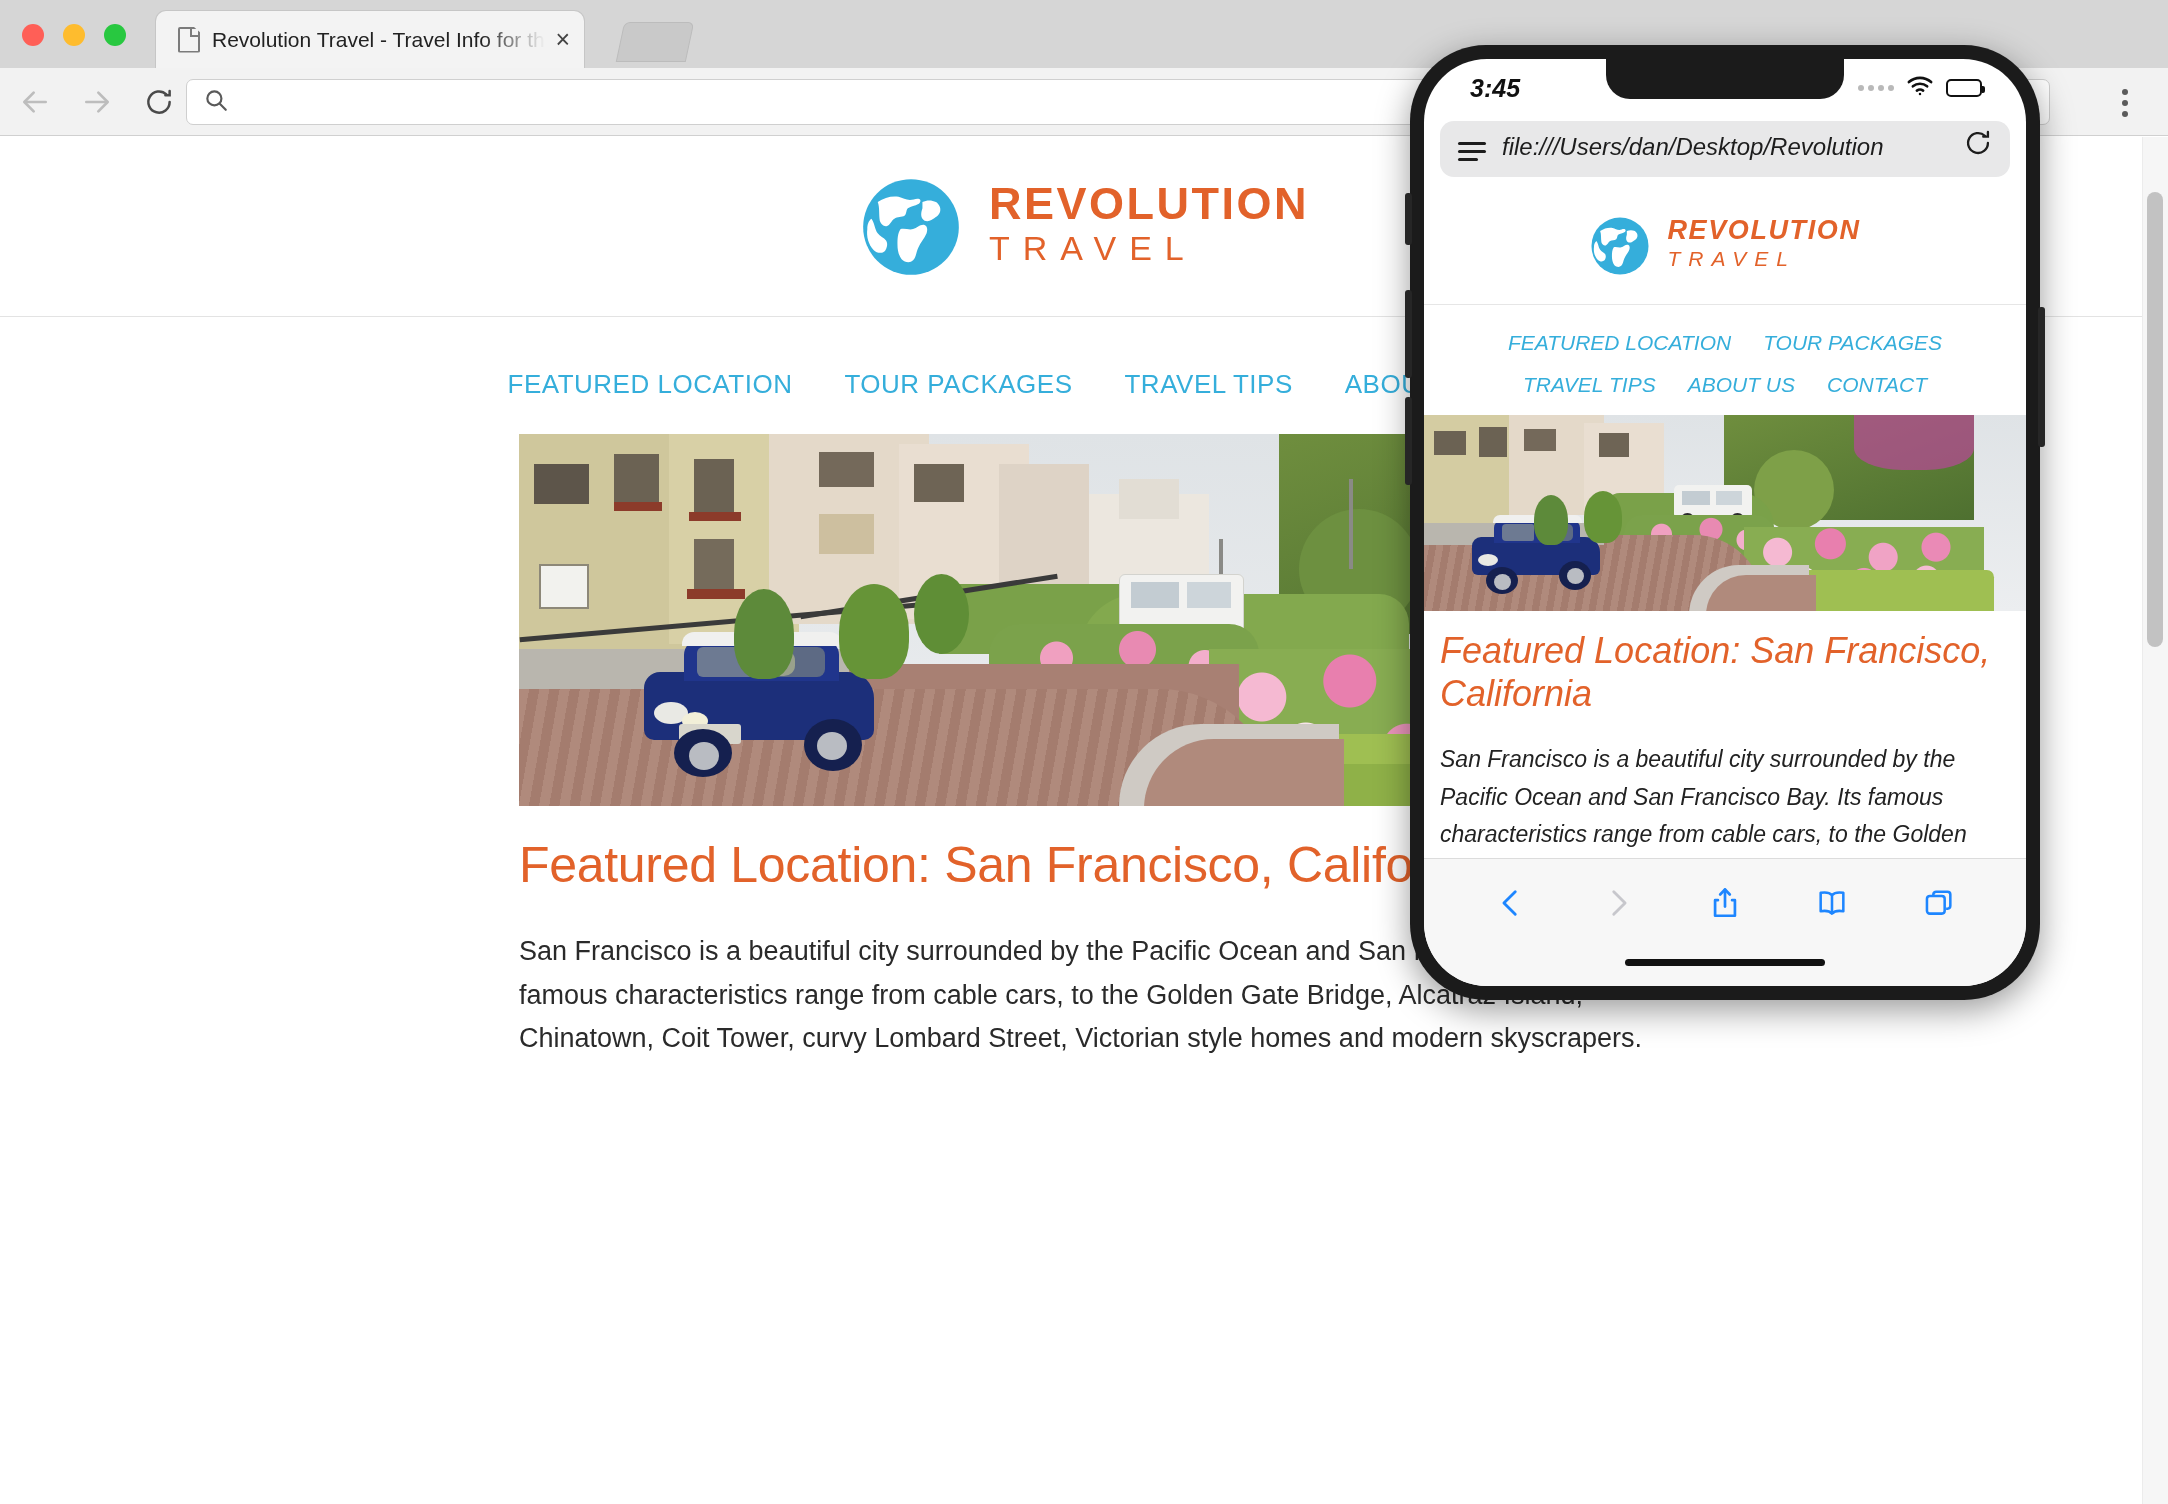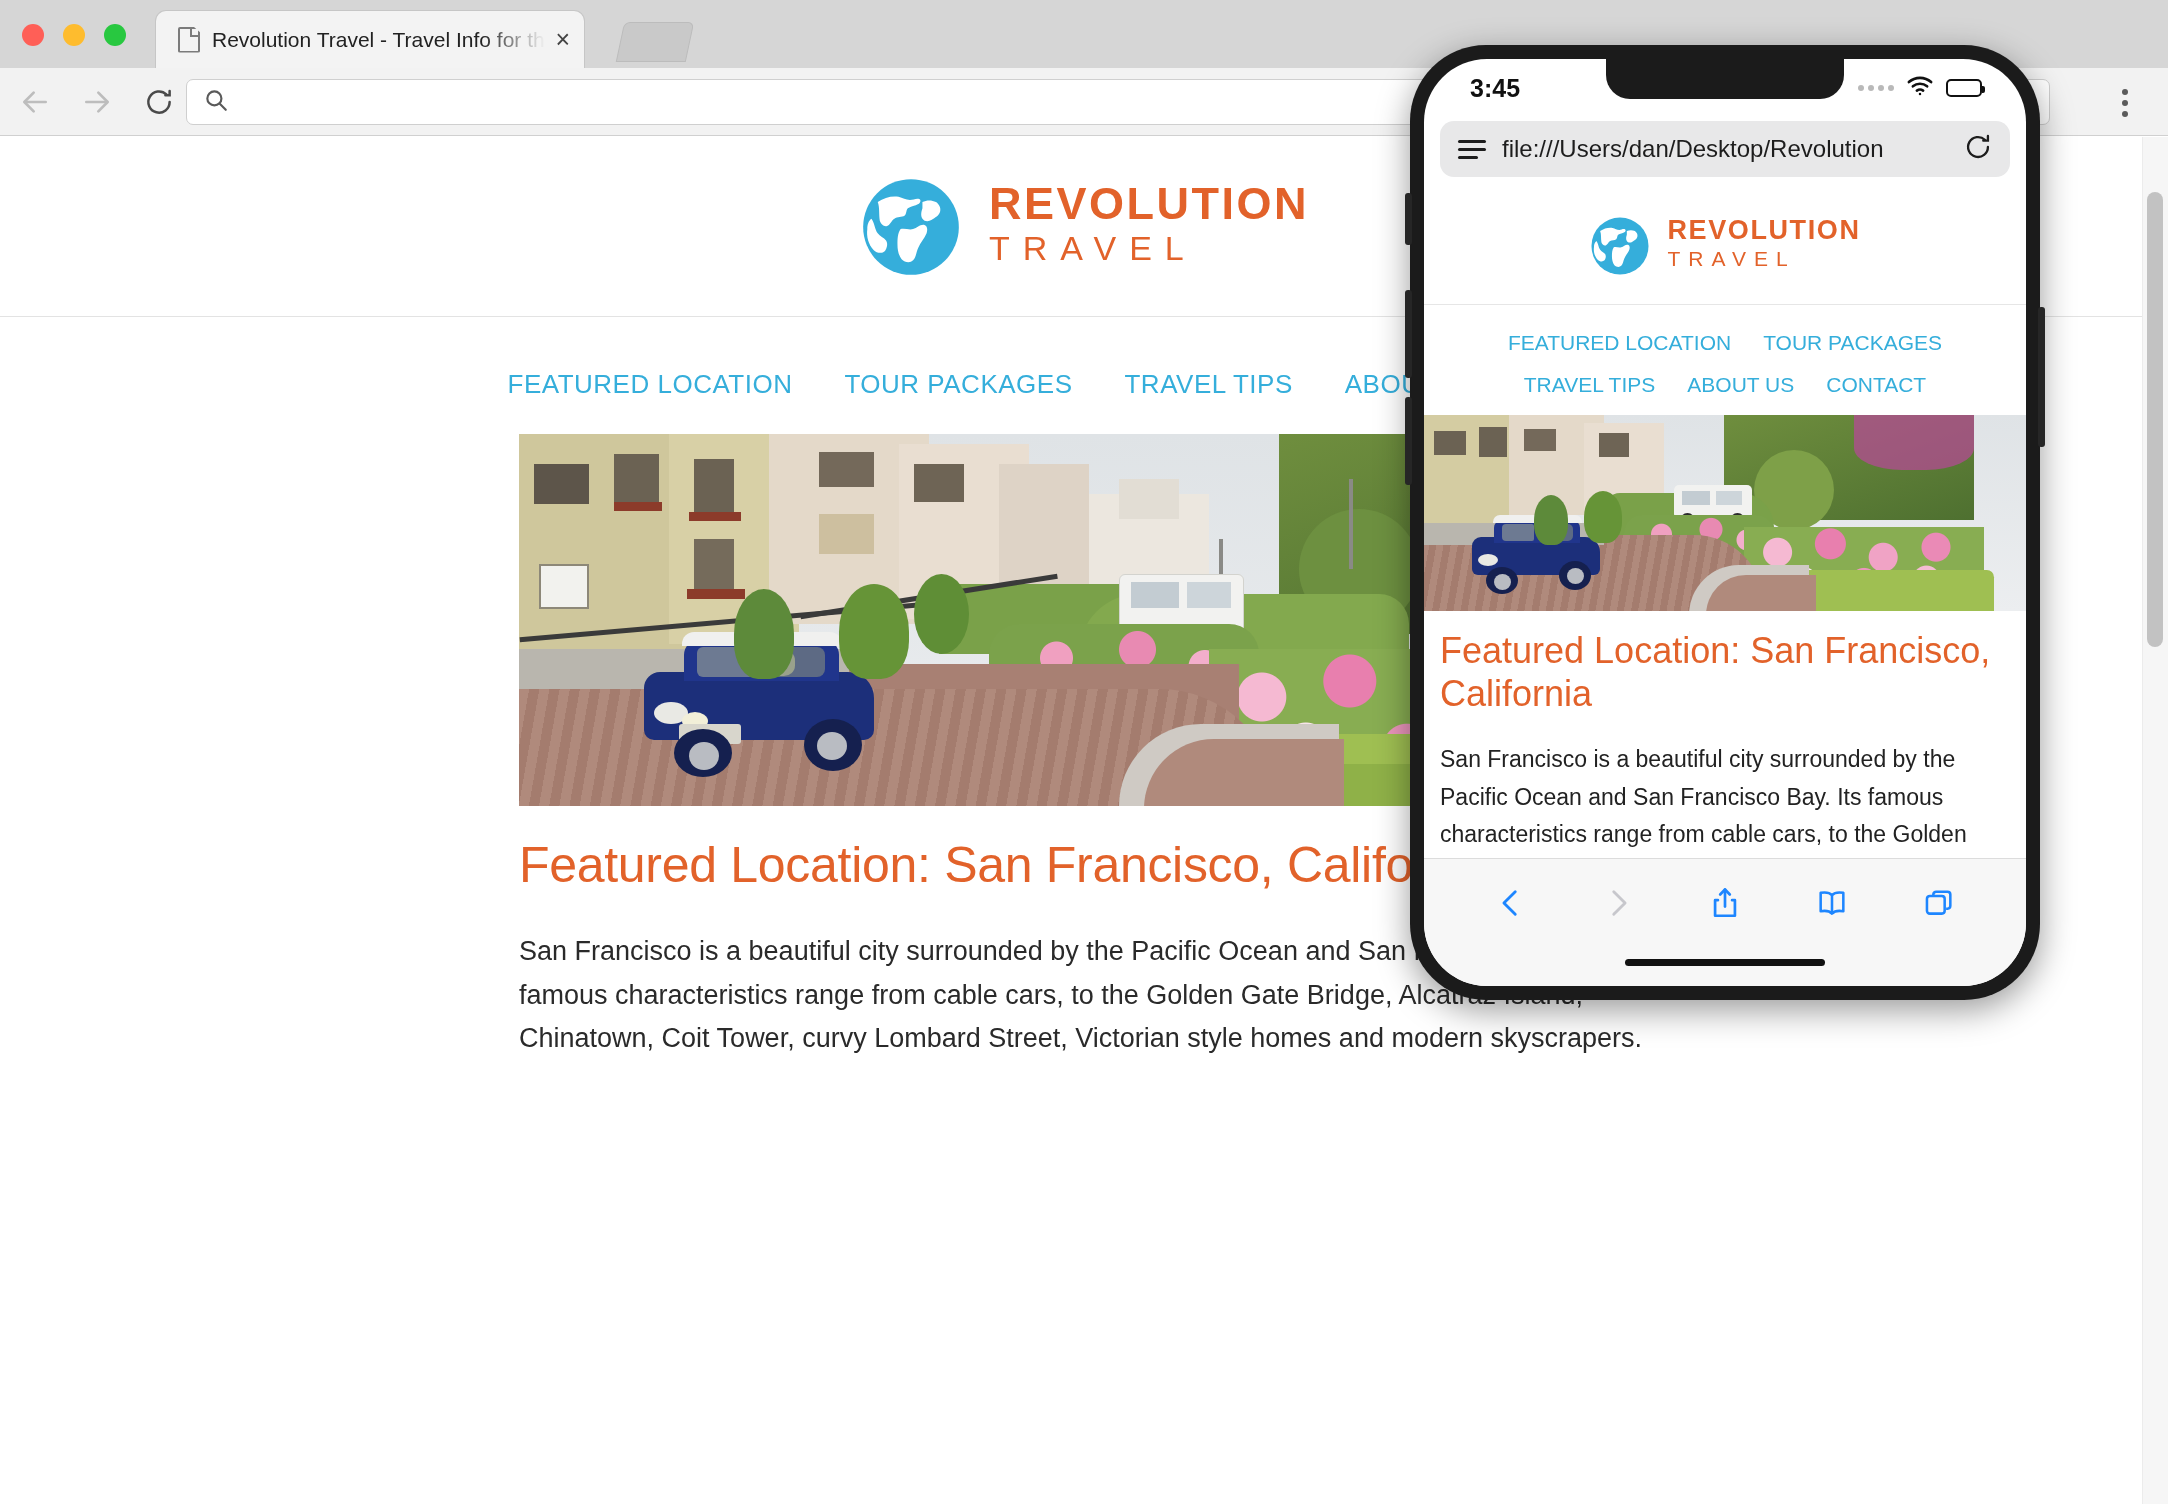--- a/index.html
+++ b/index.html
@@ -72,21 +72,21 @@
   .article { width:1130px; margin:0 auto; padding-top:30px; }
   .article h1 { font-size:50px; color:#e2622a; font-weight:normal; letter-spacing:-.3px;
                 white-space:nowrap; }
   .article p { font-size:27px; color:#2a2a2a; line-height:1.62; margin-top:36px; }
 
   
   .phone { position:absolute; left:1410px; top:45px; width:630px; height:955px;
            background:#1b1b1b; border-radius:76px; box-shadow:0 10px 34px rgba(0,0,0,.4);
            padding:14px; }
   .phone-screen { position:relative; width:100%; height:100%; background:#fff;
-                  border-radius:63px; overflow:hidden; }
+                  border-radius:63px; overflow:hidden;font-style:italic; }
   .notch { position:absolute; left:50%; top:0; transform:translateX(-50%);
            width:238px; height:40px; background:#1b1b1b; border-radius:0 0 24px 24px; z-index:6; }
   .btn-side { position:absolute; background:#262626; border-radius:3px; }
   .btn-mute  { left:-5px; top:148px;  width:7px; height:52px; }
   .btn-vup   { left:-5px; top:245px;  width:7px; height:88px; }
   .btn-vdn   { left:-5px; top:352px;  width:7px; height:88px; }
   .btn-power { right:-5px; top:262px; width:7px; height:140px; }
 
   .status { position:relative; height:58px; display:flex; align-items:center;
             justify-content:space-between; padding:0 44px 0 46px; z-index:7; }
@@ -95,21 +95,21 @@
   .sig-dots { display:flex; gap:4px; align-items:center; }
   .sig-dots i { width:6px; height:6px; border-radius:50%; background:#b9b9b9; display:block; }
   .batt { width:36px; height:18px; border:2.5px solid #111; border-radius:5px;
           position:relative; padding:2px; }
   .batt-fill { width:100%; height:100%; background:#111; border-radius:2px; }
   .batt:after { content:""; position:absolute; right:-5px; top:5px; width:3px; height:7px;
                 background:#111; border-radius:0 2px 2px 0; }
 
   .url-bar-wrap { padding:4px 16px 10px; }
   .url-bar { height:56px; background:#e8e8e9; border-radius:14px;
-             display:flex; align-items:center; padding:0 18px; gap:16px; }
+             display:flex; align-items:flex-end; padding:16px 18px; gap:16px; }
   .hamburger { display:flex; flex-direction:column; gap:5px; width:28px; flex:0 0 auto; }
   .hamburger i { height:3px; background:#1d1d1d; border-radius:2px; display:block; }
   .hamburger i:nth-child(1){width:100%;} .hamburger i:nth-child(2){width:100%;}
   .hamburger i:nth-child(3){width:72%;}
   .url-text { flex:1; font-size:24px; color:#1d1d1d; white-space:nowrap; overflow:hidden;
               -webkit-mask-image:linear-gradient(90deg,#000 88%,transparent 100%);
               mask-image:linear-gradient(90deg,#000 88%,transparent 100%); }
 
   .phone-page { position:absolute; left:0; right:0; top:128px; bottom:128px;
                 overflow:hidden; background:#fff; }

